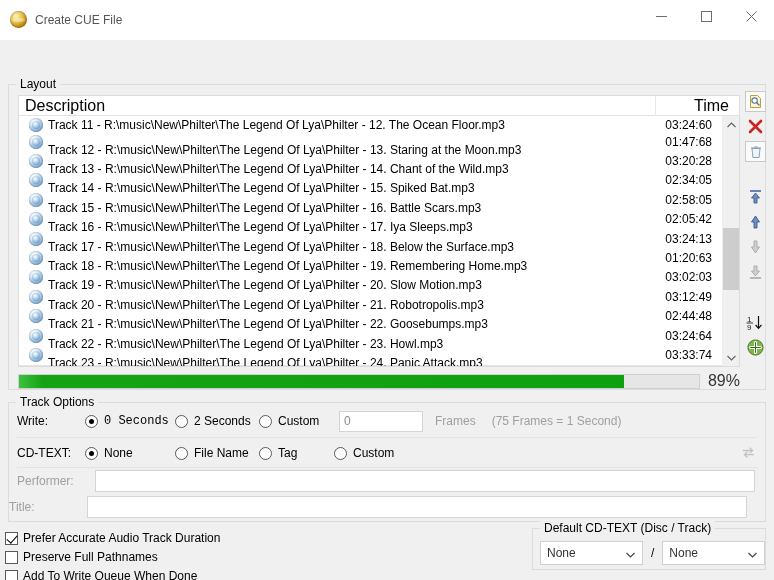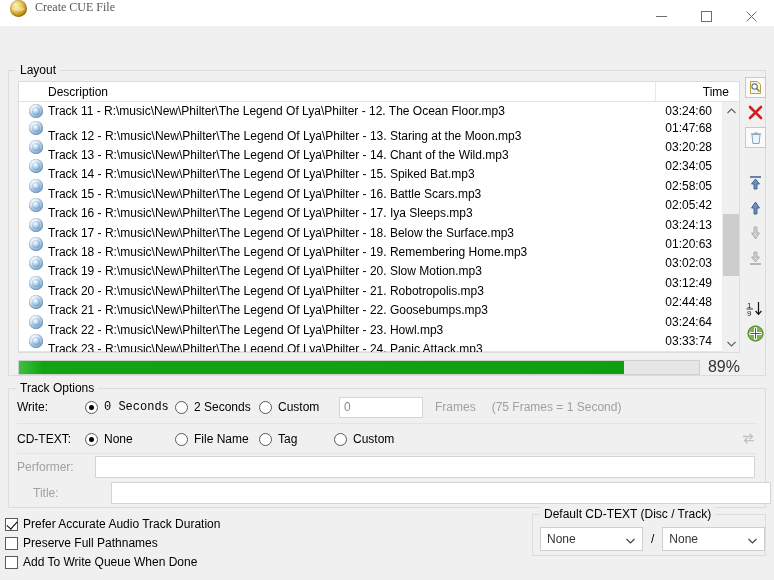--- a/index.html
+++ b/index.html
@@ -9,24 +9,23 @@
     font-family:"Liberation Sans", sans-serif;
     font-size:12px;
     color:#000;
     background:#f0f0f0;
     overflow:hidden;
     -webkit-font-smoothing:antialiased;
   }
 
   
   .titlebar {
-    height:26px; background:#ffffff; position:relative;
-    display:flex; align-items:flex-start;
+    height:40px; background:#ffffff; position:relative;
+    display:flex; align-items:center;
     border-bottom:1px solid #ffffff;
-    font-family:Liberation Serif, serif;
   }
   .app-icon {
     width:17px; height:17px; margin-left:10px; margin-right:8px;
     border-radius:50%;
     background:
       radial-gradient(circle at 35% 30%, #fdf3c0 0%, #e8c34a 38%, #b8860b 70%, #7a5a0a 100%);
     box-shadow:inset 0 0 2px rgba(0,0,0,.45);
     position:relative; flex:none;
   }
   .app-icon::after {
@@ -54,21 +53,21 @@
   
   #layout-group { left:8px; top:44px; width:758px; height:306px; }
 
   
   .listview {
     position:absolute; left:9px; top:10px; width:722px; height:272px;
     background:#fff; border:1px solid #dcdcdc; overflow:hidden;
   }
   .lv-header {
     height:20px; background:#fff; border-bottom:1px solid #e2e2e2;
-    display:flex; font-size:12px; color:#000; position:relative;padding-left:23px;
+    display:flex; font-size:16px; color:#000; position:relative;
   }
   .lv-th { display:flex; align-items:center; height:20px; padding:0 6px; }
   .lv-th.desc { flex:1; }
   .lv-th.time { width:84px; justify-content:flex-end; border-left:1px solid #e8e8e8; padding-right:10px; }
   .lv-body { position:absolute; left:0; top:20px; right:17px; bottom:0; overflow:hidden; }
   .lv-row {
     height:19.4px; display:flex; align-items:center;
     font-size:12px; white-space:nowrap; color:#000;
   }
   .lv-row.selected { background:#e5e5e5; }
@@ -419,21 +418,21 @@
       </svg>
     </div>
 
     <div class="hsep" style="left:8px; top:64px; width:740px;"></div>
 
     <div class="row-line" style="left:8px; top:68px; width:742px;">
       <span class="lbl dim" style="width:78px;">Performer:</span>
       <input class="textinput" style="width: 660px; height: 22px;" disabled="" value="">
     </div>
 
-    <div class="row-line" style="left:24px; top:94px; width:742px;">
+    <div class="row-line" style="left:0; top:94px; width:742px;">
       <span class="lbl dim" style="width:78px;">Title:</span>
       <input class="textinput" style="width: 660px; height: 22px;" disabled="" value="">
     </div>
   </div>
 
   <div style="position:absolute; left:5px; top:490px;" id="checkbox-list">
       <div class="checkrow" style="margin-bottom: 3px;">
         <span class="cb checked"></span>
         <span class="lbl">Prefer Accurate Audio Track Duration</span>
       </div>

